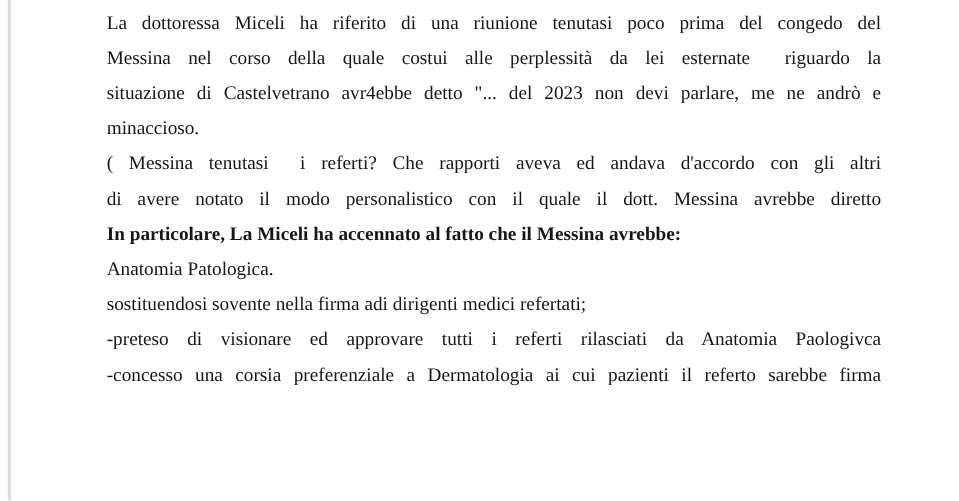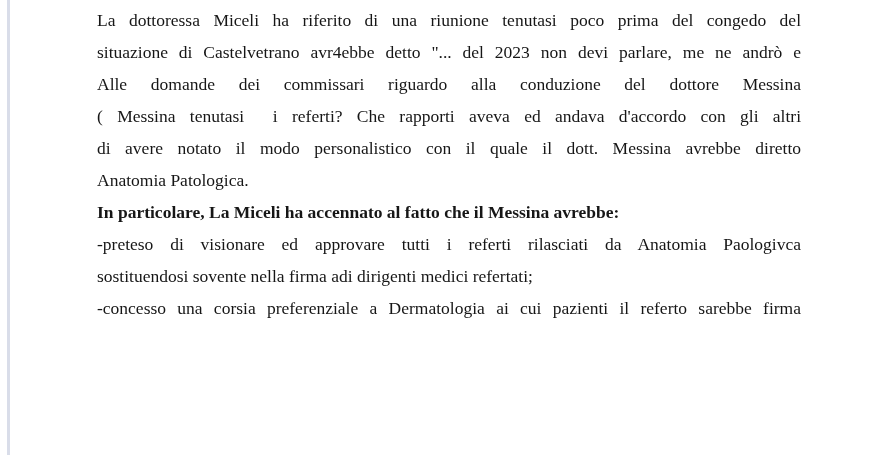--- a/index.html
+++ b/index.html
@@ -45,23 +45,24 @@
   .seg-italic { font-weight: normal; }
   .seg-bold   { font-style: normal; font-weight: bold; }
 </style>
 </head>
 <body>
 
 <div class="viewport">
   <div class="page-edge-line" style="background: rgb(217, 221, 233);"></div>
   <div class="text-column" style="color: rgb(22, 22, 22);">
       <div class="line justify"><span class="seg-normal">La dottoressa Miceli ha riferito di una riunione tenutasi poco prima del congedo del</span></div>
+      <div class="line justify"><span class="seg-normal">Messina nel corso della quale costui alle perplessità da lei esternate  riguardo la</span></div>
       <div class="line justify"><span class="seg-normal">situazione di Castelvetrano avr4ebbe detto "</span><span class="seg-italic">... del 2023 non devi parlare, me ne andrò e</span></div>
-      <div class="line justify"><span class="seg-normal">Alle domande dei commissari riguardo alla conduzione del dottore Messina</span></div>
+      <div class="line"><span class="seg-normal">minaccioso.</span></div>
       <div class="line justify"><span class="seg-normal">( Messina tenutasi  i referti? Che rapporti aveva ed andava d'accordo con gli altri</span></div>
       <div class="line justify"><span class="seg-normal">di avere notato il modo personalistico con il quale il dott. Messina avrebbe diretto</span></div>
+      <div class="line"><span class="seg-bold">In particolare, La Miceli ha accennato al fatto che il Messina avrebbe:</span></div>
       <div class="line"><span class="seg-normal">Anatomia Patologica.</span></div>
-      <div class="line"><span class="seg-bold">In particolare, La Miceli ha accennato al fatto che il Messina avrebbe:</span></div>
+      <div class="line"><span class="seg-normal">sostituendosi sovente nella firma adi dirigenti medici refertati;</span></div>
       <div class="line justify"><span class="seg-normal">-preteso di visionare ed approvare tutti i referti rilasciati da Anatomia Paologivca</span></div>
-      <div class="line"><span class="seg-normal">sostituendosi sovente nella firma adi dirigenti medici refertati;</span></div>
       <div class="line justify"><span class="seg-normal">-concesso una corsia preferenziale a Dermatologia ai cui pazienti il referto sarebbe firma</span></div>
     </div>
 </div>
 
 </body></html>

